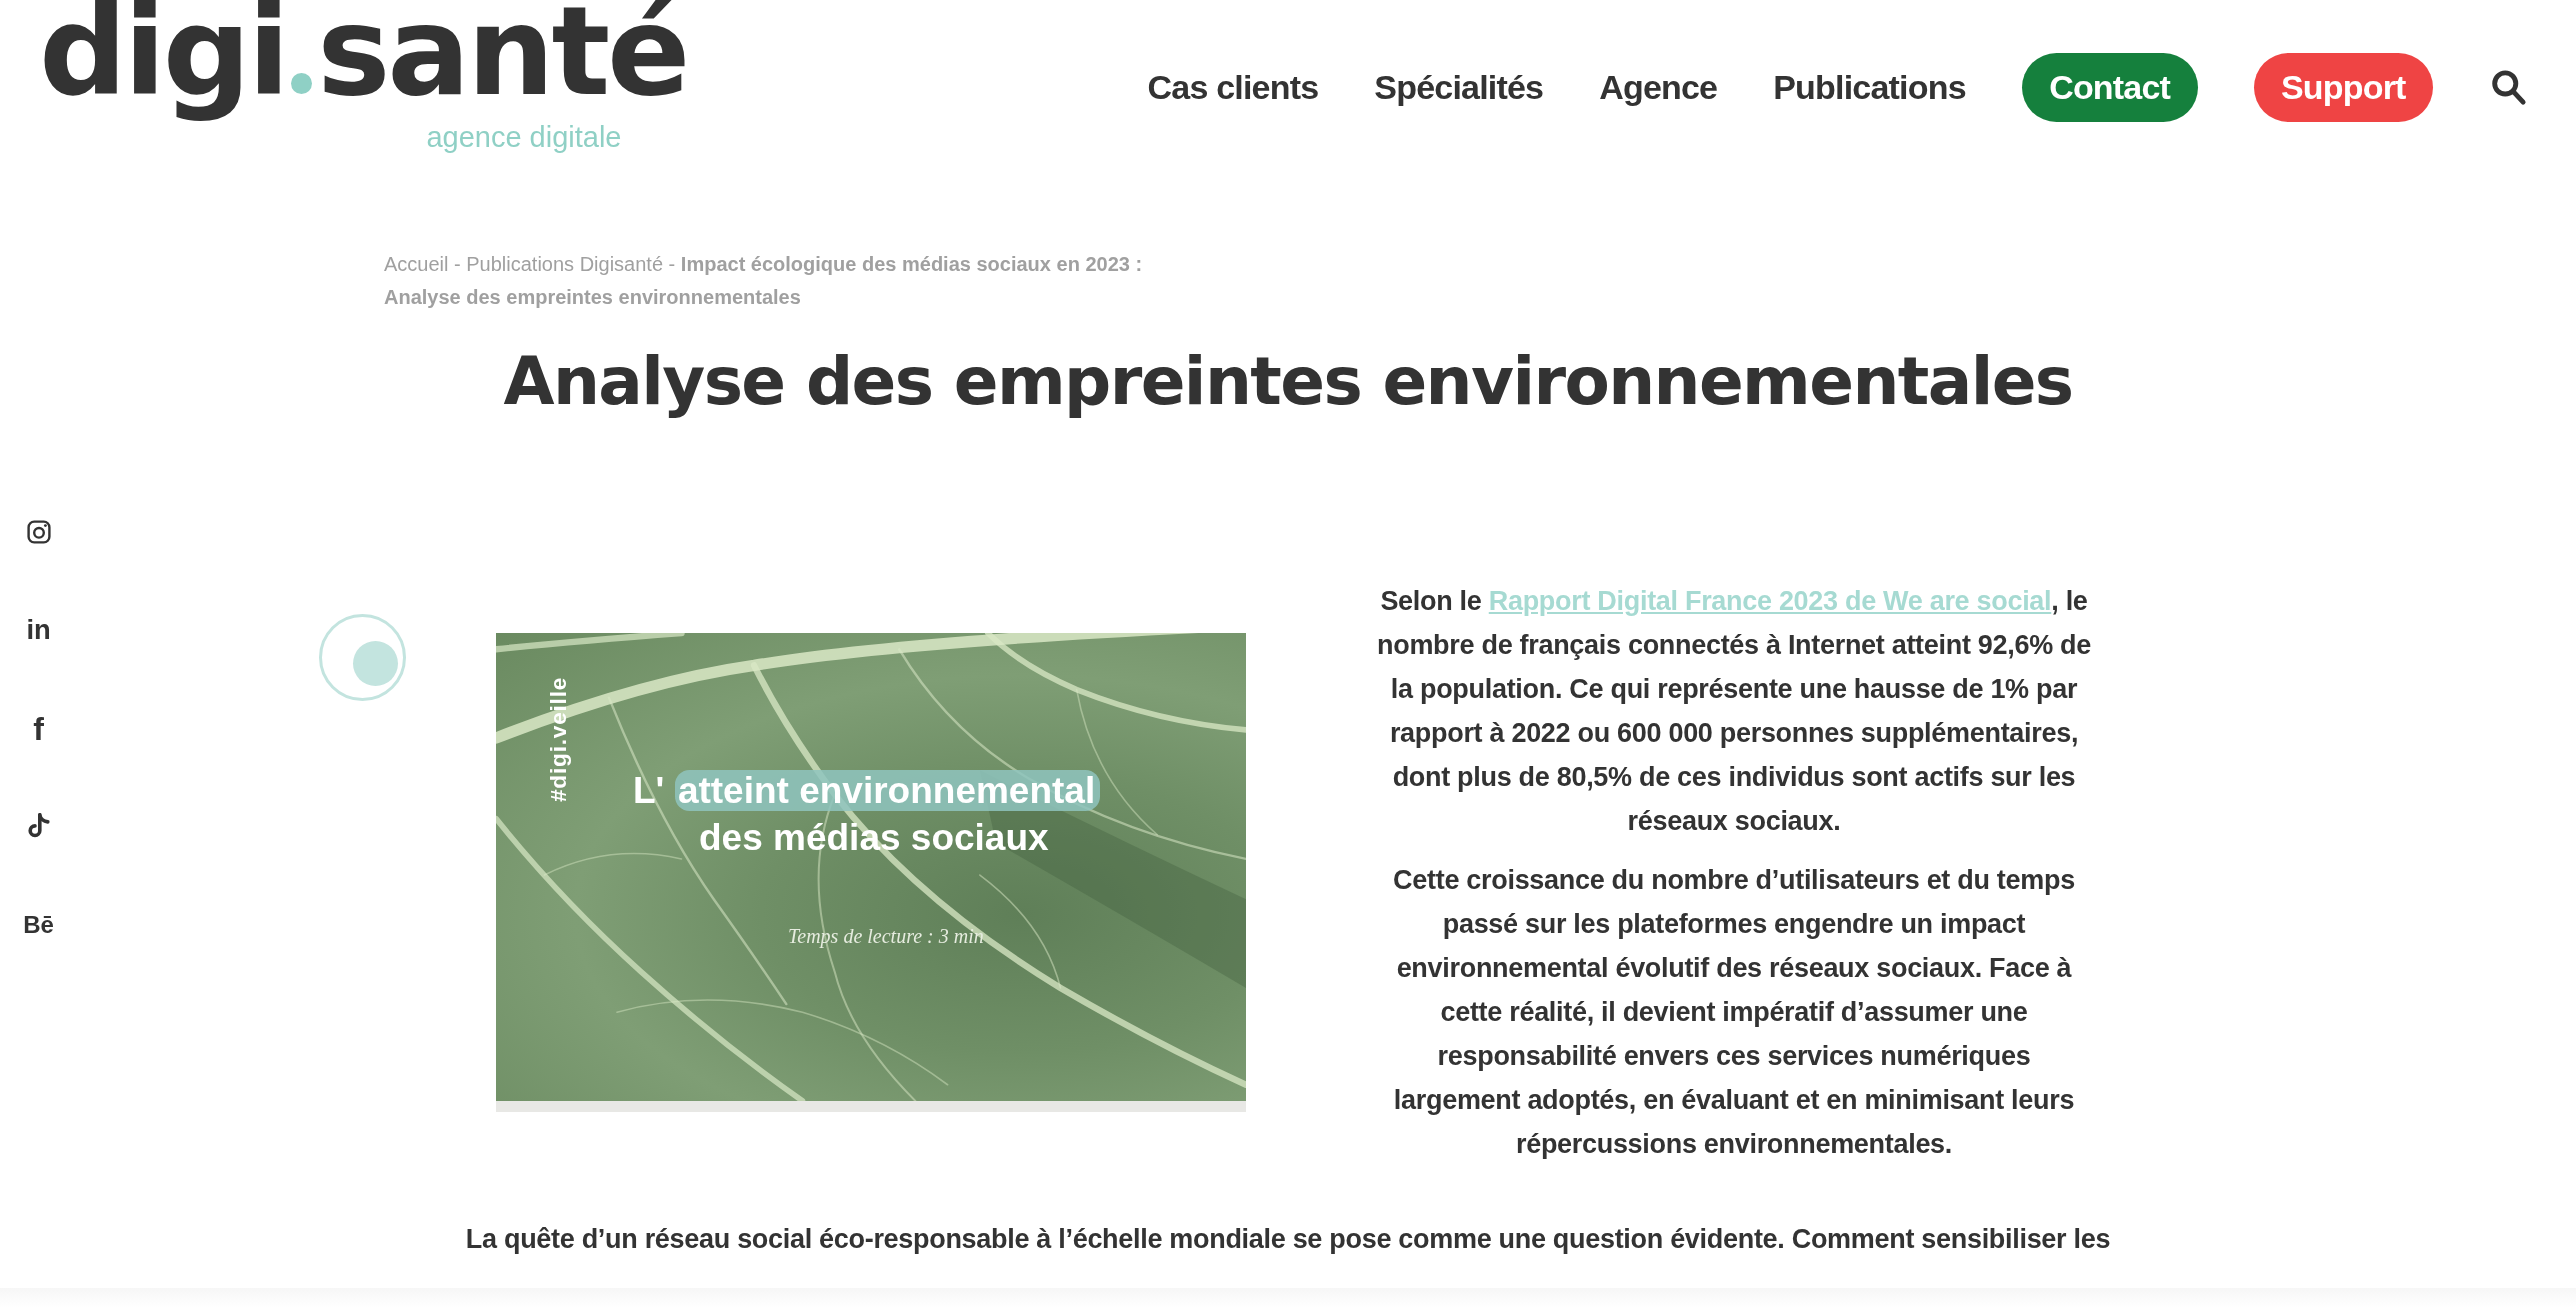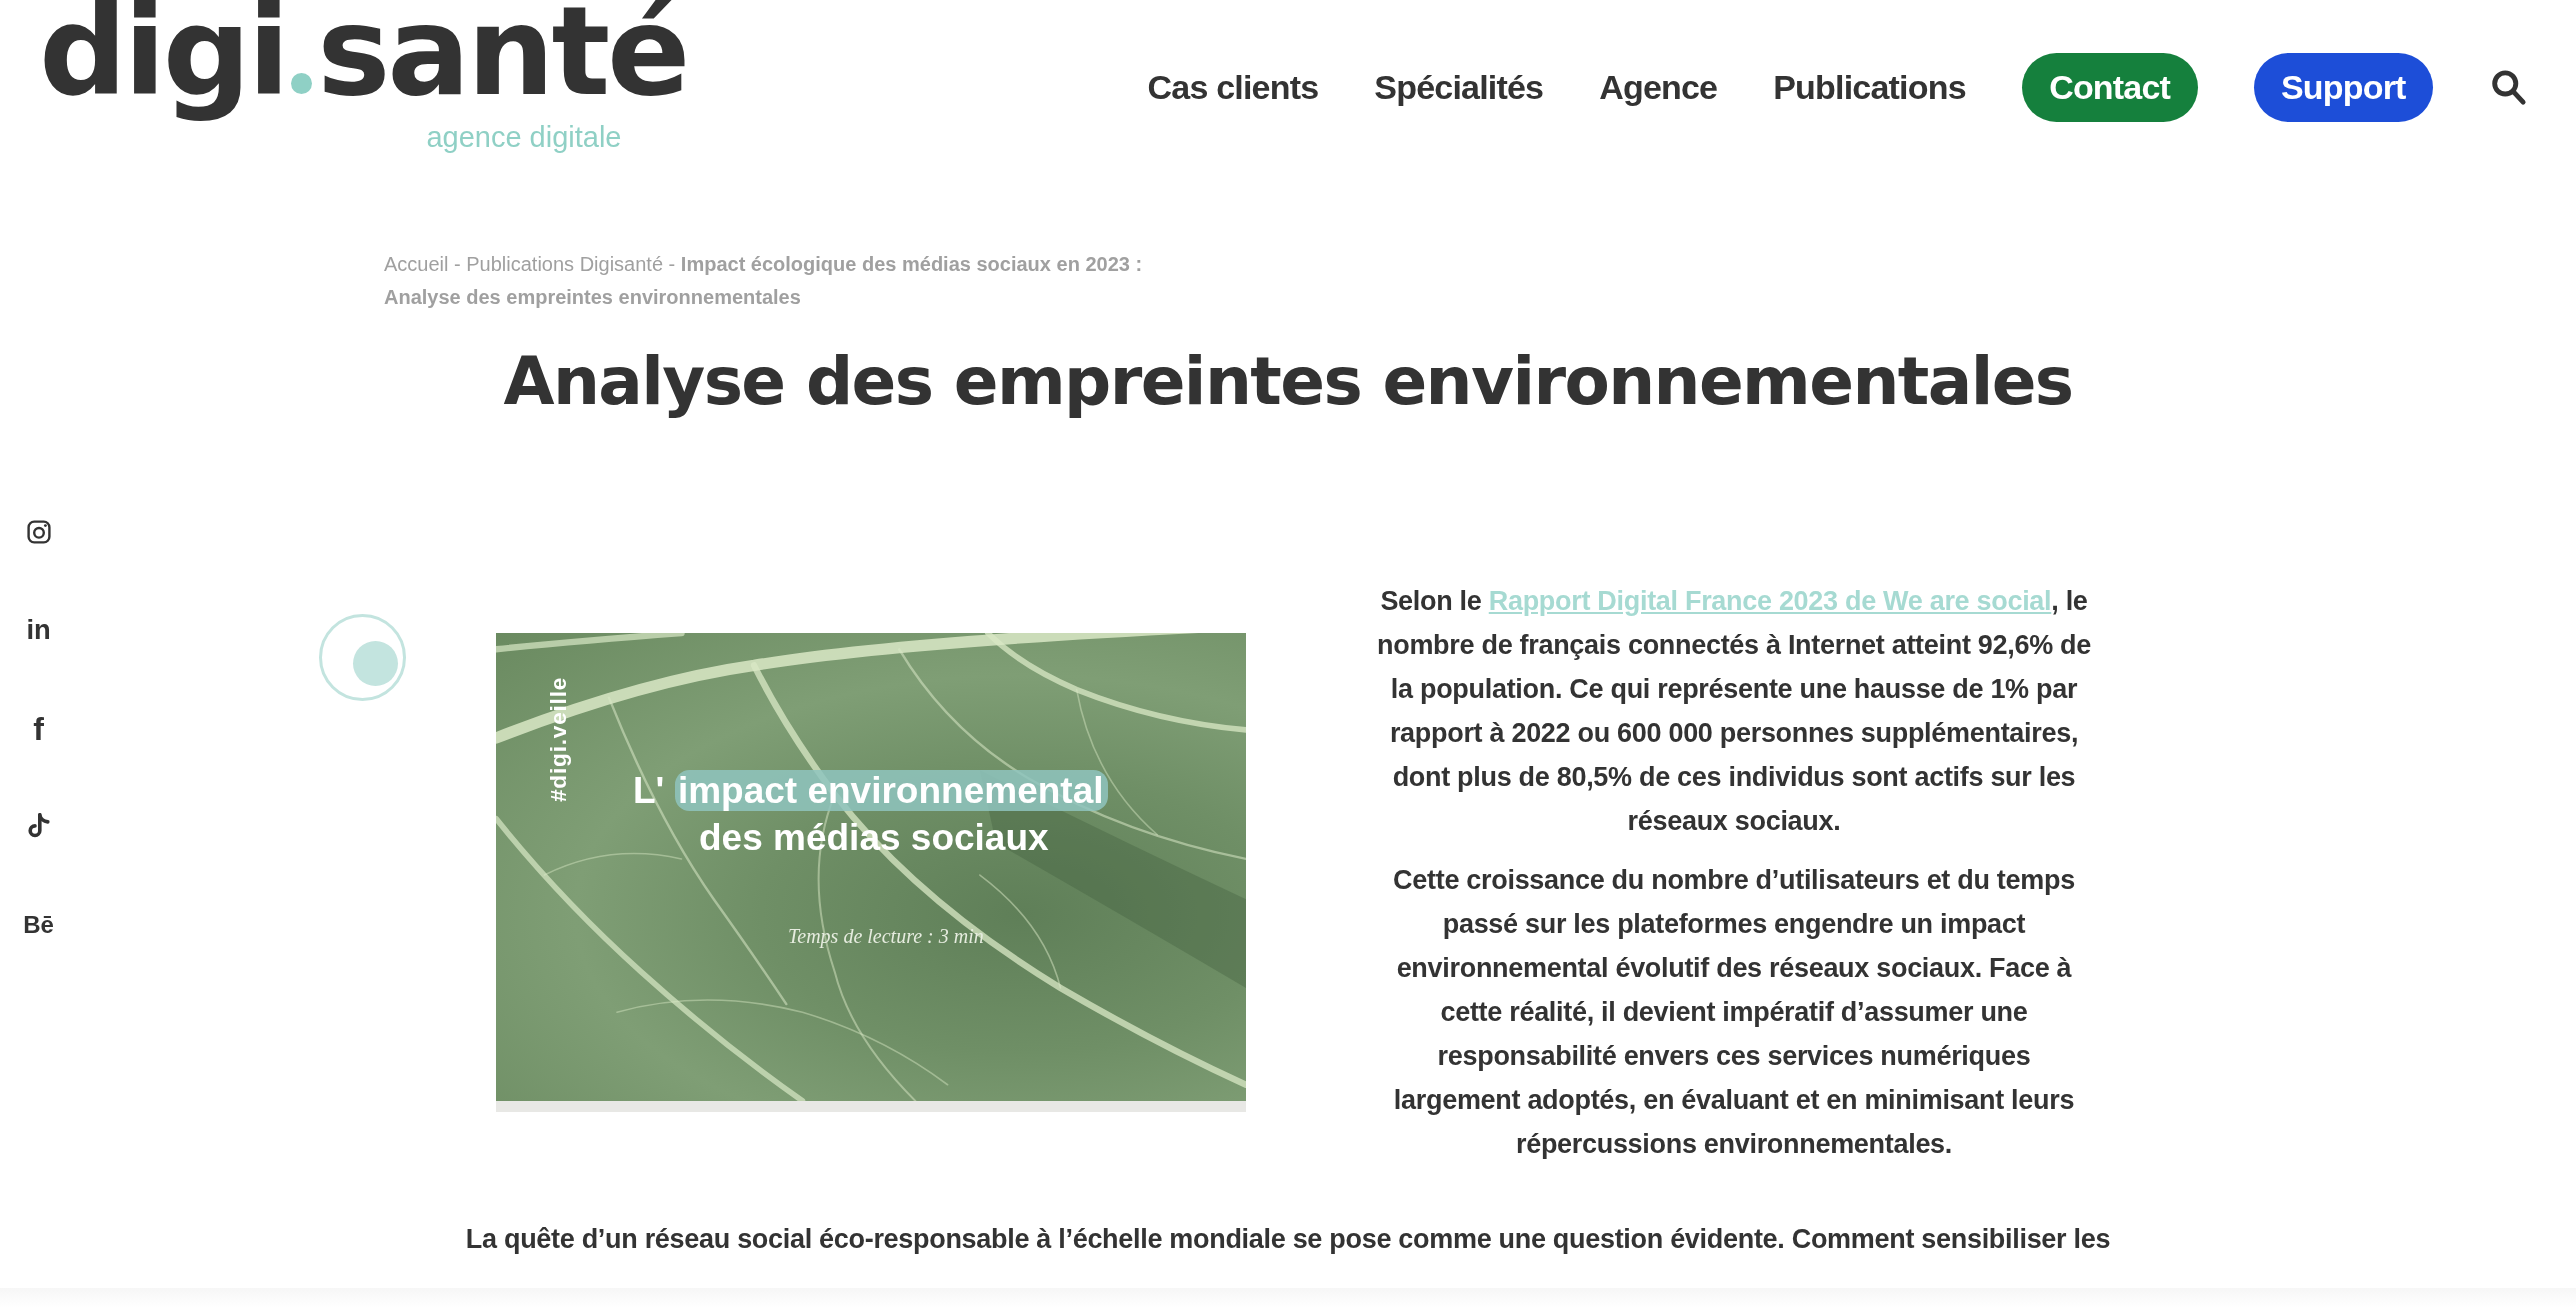--- a/index.html
+++ b/index.html
@@ -9,21 +9,21 @@
   
   .logo { position: absolute; left: 39px; top: 8px; width: 597px; height: 153px; }
   .logo-main { position: absolute; left: 0; top: -18px; font-family: "DejaVu Sans", sans-serif; font-weight: bold; font-size: 123px; letter-spacing: -3.2px; color: #333333; line-height: 1; white-space: nowrap; }
   .logo-dot { display: inline-block; width: 21px; height: 21px; border-radius: 50%; background: #8fd0c5; margin: 0 4.8px; vertical-align: baseline; }
   .logo-sub { position: absolute; right: 14.5px; top: 113px; font-family: "Liberation Sans", sans-serif; font-size: 29px; color: #8fd0c5; }
 
   .nav { position: absolute; top: 53px; right: 48px; height: 69px; display: flex; align-items: center; }
   .nav-link { font-family: "Liberation Sans", sans-serif; font-weight: bold; font-size: 34px; color: #333333; margin-right: 56px; text-decoration: none; letter-spacing: -0.8px; }
   .nav-btn { height: 69px; padding: 0 27.4px; border-radius: 35px; font-weight: bold; font-size: 34px; display: flex; align-items: center; letter-spacing: -0.8px; }
   .btn-contact { background: #15803d; color: #ffffff; margin-right: 56px; }
-  .btn-support { background: #1d4ed8; color: #ffffff; margin-right: 56px; }
+  .btn-support { background: #ef4444; color: #ffffff; margin-right: 56px; }
   .search-icon { width: 39px; height: 39px; }
 
   
   .breadcrumb { position: absolute; left: 384px; top: 248px; width: 806px; font-size: 20px; color: #a0a0a0; line-height: 33px; }
   .breadcrumb .current { font-weight: bold; }
 
   
   .page-title { position: absolute; left: 0; width: 2576px; top: 339px; text-align: center; font-family: "DejaVu Sans", sans-serif; font-weight: bold; font-size: 66px; line-height: 85px; color: #333333; letter-spacing: -1.6px; }
 
   
@@ -132,21 +132,21 @@
         <path d="M600 300 Q680 360 700 440" stroke-width="2" opacity="0.5"></path>
         <path d="M150 470 Q260 440 380 470 Q480 500 560 560" stroke-width="2" opacity="0.45"></path>
         <path d="M720 70 Q740 180 820 250" stroke-width="2" opacity="0.45"></path>
         <path d="M60 300 Q140 260 230 280" stroke-width="2" opacity="0.45"></path>
       </g>
       <path d="M600 170 Q760 250 930 330 L930 440 Q760 340 620 260 Z" fill="#3f5c3c" opacity="0.35"></path>
     </svg>
     <div class="hero-tag">#digi.veille</div>
     <div class="hero-line1">
       <span>L'</span>
-      <span class="hl">impact environnemental</span>
+      <span class="hl">atteint environnemental</span>
     </div>
     <div class="hero-line2">des médias sociaux</div>
     <div class="hero-reading">Temps de lecture : 3 min</div>
   </div>
 </div>
 
 <div class="intro">
   <p><span>Selon le </span><a>Rapport Digital France 2023 de We are social</a><span>, le nombre de français connectés à Internet atteint 92,6% de la population. Ce qui représente une hausse de 1% par rapport à 2022 ou 600 000 personnes supplémentaires, dont plus de 80,5% de ces individus sont actifs sur les réseaux sociaux.</span></p>
   <p>Cette croissance du nombre d’utilisateurs et du temps passé sur les plateformes engendre un impact environnemental évolutif des réseaux sociaux. Face à cette réalité, il devient impératif d’assumer une responsabilité envers ces services numériques largement adoptés, en évaluant et en minimisant leurs répercussions environnementales.</p>
 </div>

